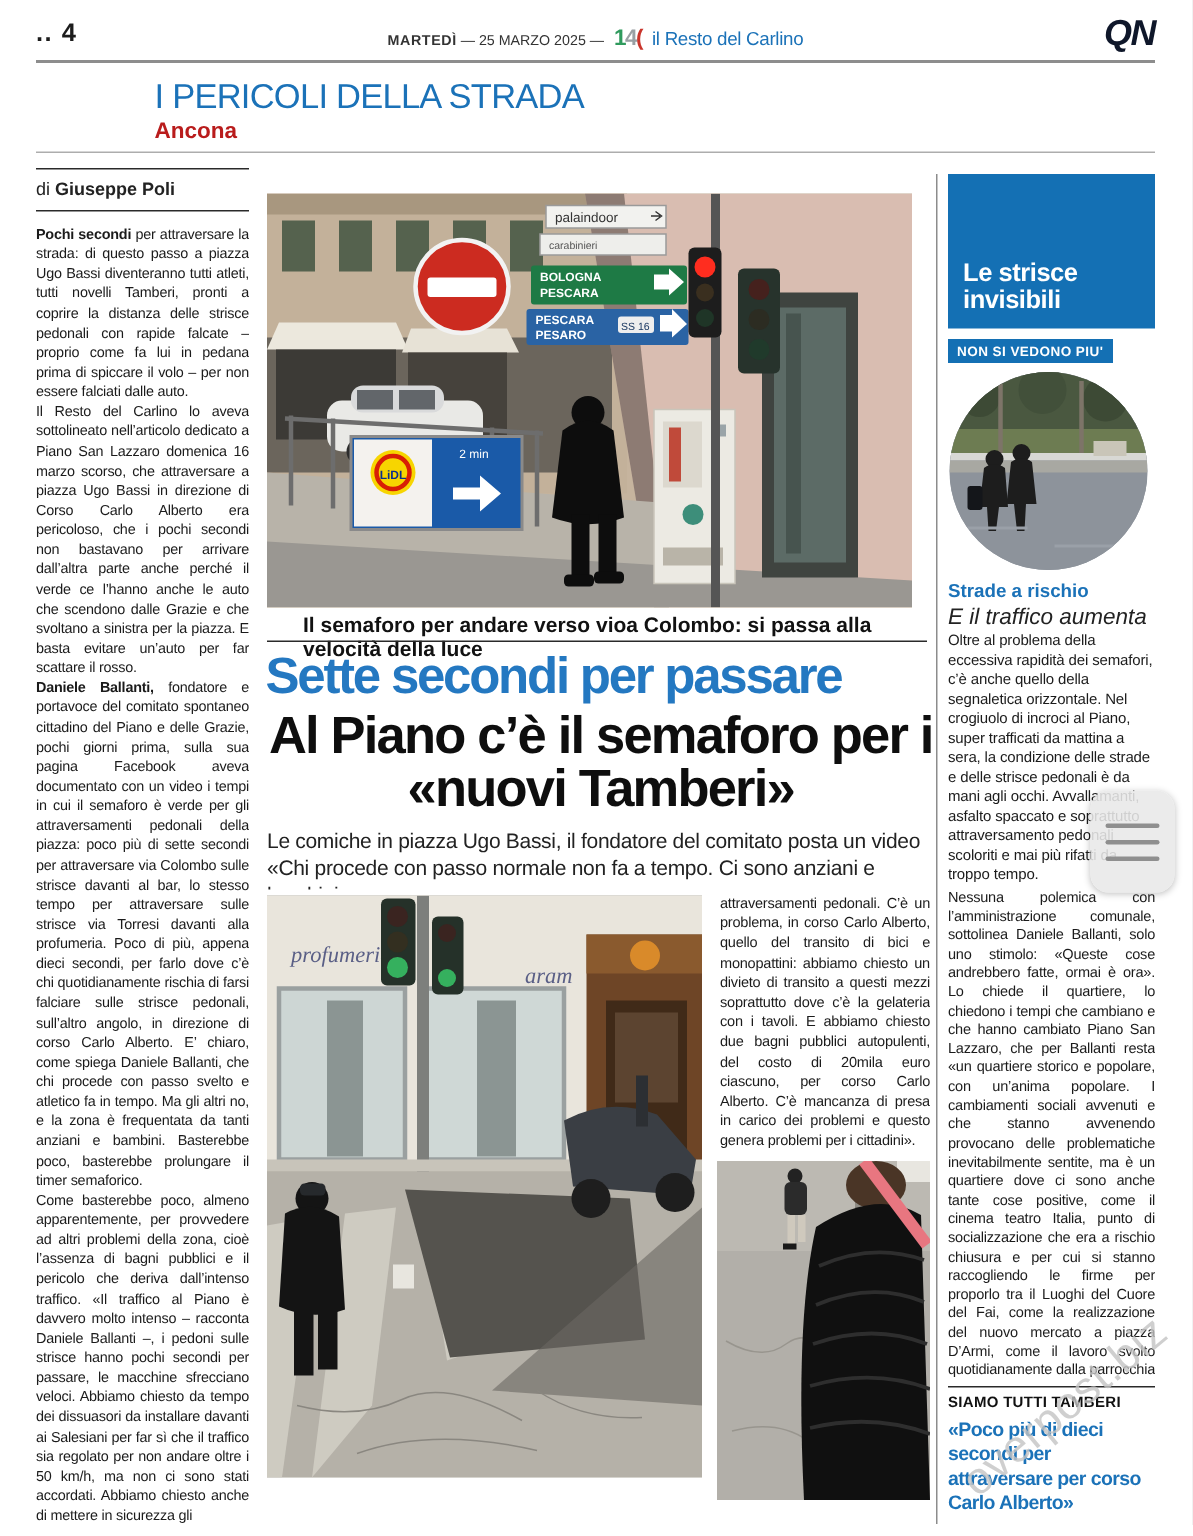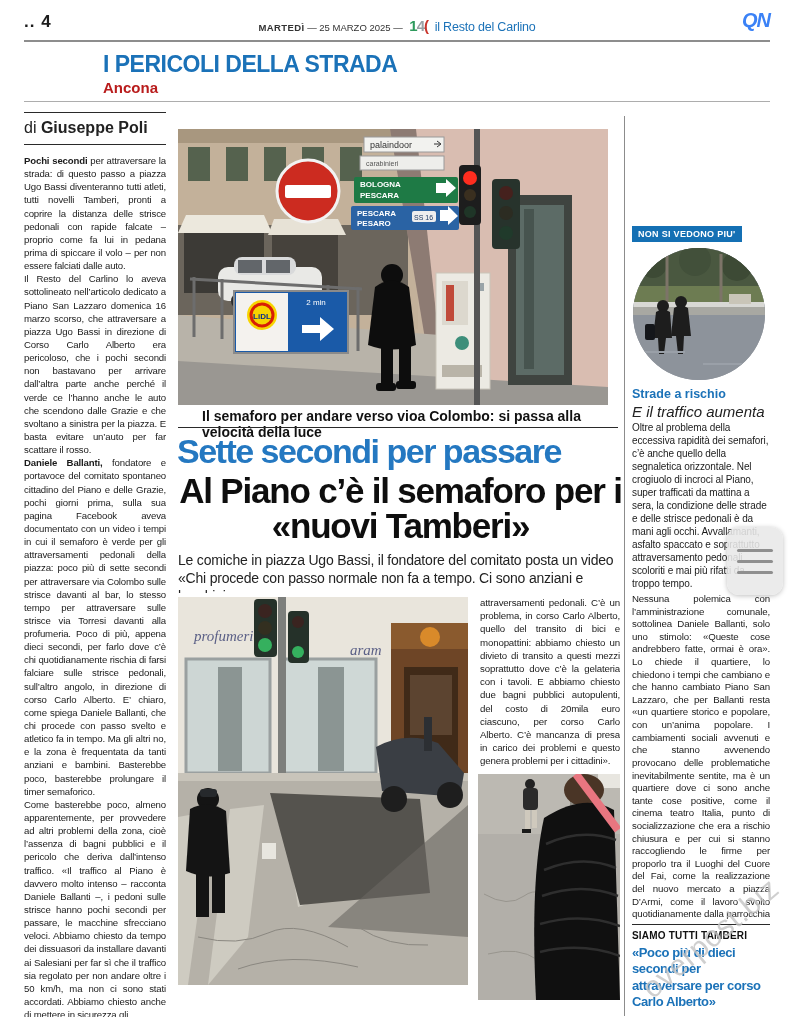--- a/index.html
+++ b/index.html
@@ -9,30 +9,30 @@
     background:#ffffff; overflow:hidden;
     font-family:"Liberation Sans","DejaVu Sans",sans-serif; color:#1c1c1c;
   }
   
   .hdr { position:absolute; left:24px; right:25px; top:0; height:40px; }
   .page-num { position:absolute; left:0; top:12px; font-size:17px; font-weight:bold; letter-spacing:1px; }
   .dateline { position:absolute; left:0; right:0; top:17px; text-align:center; font-size:9.5px; color:#333; white-space:nowrap; }
   .dateline .day { font-weight:bold; letter-spacing:.4px; }
   .logo140 { font-weight:700; font-size:15px; letter-spacing:-1px; margin:0 4px 0 4px; }
   .masthead-name { font-weight:400; font-size:12.5px; letter-spacing:-.2px; }
-  .qn { position:absolute; right:0; top:9px; font-size:20px; font-weight:800; font-style:italic; letter-spacing:-1px; color:#3b82f6; }
+  .qn { position:absolute; right:0; top:9px; font-size:24px; font-weight:800; font-style:italic; letter-spacing:-1px; color:#0f172a; }
   .hdr-rule { position:absolute; left:24px; right:25px; top:40px; border-top:2px solid #8d8d8d; }
   
-  .kicker { position:absolute; left:103px; top:51px; font-size:23px; font-weight:700; letter-spacing:-.5px; color:#1b72b8; }
+  .kicker { position:absolute; left:103px; top:51px; font-size:23px; font-weight:400; letter-spacing:-.5px; color:#1b72b8; }
   .loc { position:absolute; left:103px; top:79px; font-size:15px; font-weight:800; color:#b91c1c; }
   .sec-rule { position:absolute; left:24px; right:25px; top:101px; border-top:1px solid #adadad; }
   
   .leftcol { position:absolute; left:24px; top:112px; width:142px; height:905px; overflow:hidden; }
   .thin-rule { border-top:1px solid #2a2a2a; }
-  .byline { font-size:16px; padding:6px 0 7px; color:#222; }
+  .byline { font-size:12px; padding:6px 0 7px; color:#222; }
   .byline b { font-weight:800; }
   .body-copy { margin-top:9px; font-size:9.6px; line-height:1.37; letter-spacing:-.15px; text-align:justify; color:#1b1b1b; }
   .body-copy p { margin:0; }
   .lead-in { font-weight:800; }
   
   .photo1 { position:absolute; left:178px; top:129px; width:430px; height:276px; overflow:hidden; background:#c6b49e; }
   .cap1 { position:absolute; left:178px; top:408px; width:440px; font-size:14px; font-weight:bold; color:#111;padding-left:24px; }
   .cap-rule { position:absolute; left:178px; top:427px; width:440px; border-top:1px solid #2a2a2a; }
   .hl-blue { position:absolute; left:177px; top:432px; width:452px; font-size:34px; font-weight:800; letter-spacing:-1.5px; color:#2478c1; white-space:nowrap; }
   .hl-black { position:absolute; left:177px; top:473px; width:447px; font-size:35px; font-weight:800; letter-spacing:-1.2px; line-height:1.0; color:#0e0e0e;text-align:center; }
@@ -325,20 +325,23 @@
           <path d="M62,150 q42,-12 80,2"></path>
           <path d="M62,178 q42,-10 80,4"></path>
         </g>
         <path d="M98,0 L140,56" stroke="#e87680" stroke-width="8"></path>
       </g>
     </svg>
   </div>
 
   <div class="vdiv"></div>
 
+  <div class="sb-box">
+    <div class="sb-box-title">Le strisce invisibili</div>
+  </div>
   <div class="sb-tag">NON SI VEDONO PIU'</div>
 
   <div class="sb-circle">
     <svg width="132" height="132" viewBox="0 0 132 132">
       <rect x="0" y="0" width="132" height="132" fill="#8d939b"></rect>
       <rect x="0" y="0" width="132" height="38" fill="#4a5840"></rect>
       <circle cx="20" cy="16" r="14" fill="#3d4a35"></circle>
         <circle cx="62" cy="12" r="16" fill="#42503a"></circle>
       <circle cx="104" cy="18" r="15" fill="#3d4a35"></circle>
       <rect x="0" y="38" width="132" height="16" fill="#6d7c52"></rect>

